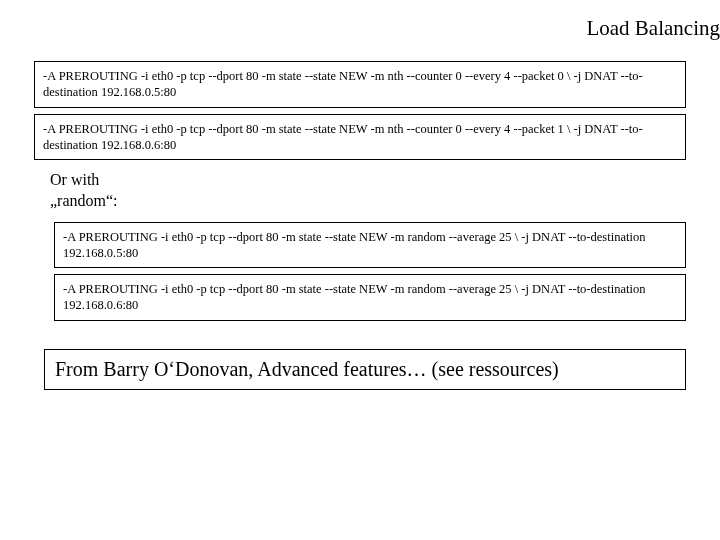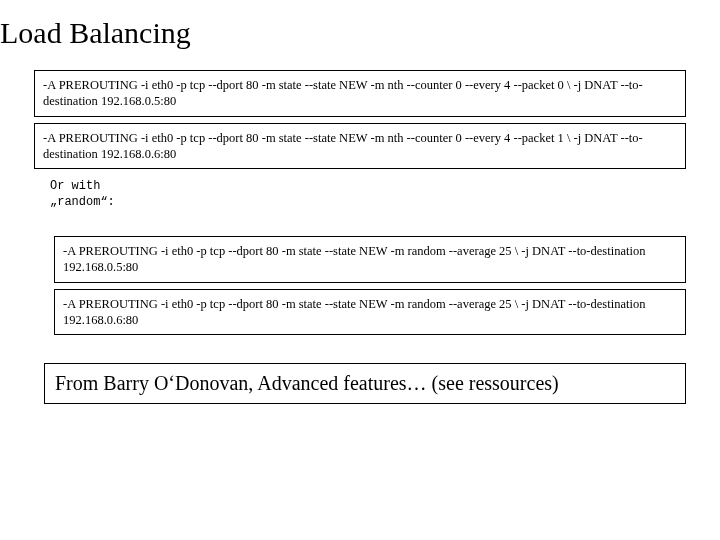--- a/index.html
+++ b/index.html
@@ -7,37 +7,36 @@
     margin: 0;
     padding: 0;
     width: 720px;
     height: 540px;
     background: #fff;
     font-family: "Times New Roman", Times, serif;
     color: #000;
     position: relative;
   }
   .title {
-    text-align: left;
-    font-size: 30px;
+    text-align: right;
+    font-size: 21px;
     padding-top: 16px;
     padding-bottom: 20px;
   }
   .box {
     border: 1px solid #000;
     margin: 0 34px 6px 34px;
     padding: 6px 8px;
     font-size: 12.5px;
     line-height: 1.3;
   }
   .note {
-    margin: 10px 0 26px 50px;
-    font-size: 12px;
+    margin: 10px 0 10px 50px;
+    font-size: 16px;
     line-height: 1.3;
-    font-family: Liberation Mono, monospace;
   }
   .box-indent {
     border: 1px solid #000;
     margin: 0 34px 6px 54px;
     padding: 6px 8px;
     font-size: 12.5px;
     line-height: 1.3;
   }
   .footer-box {
     border: 1px solid #000;

